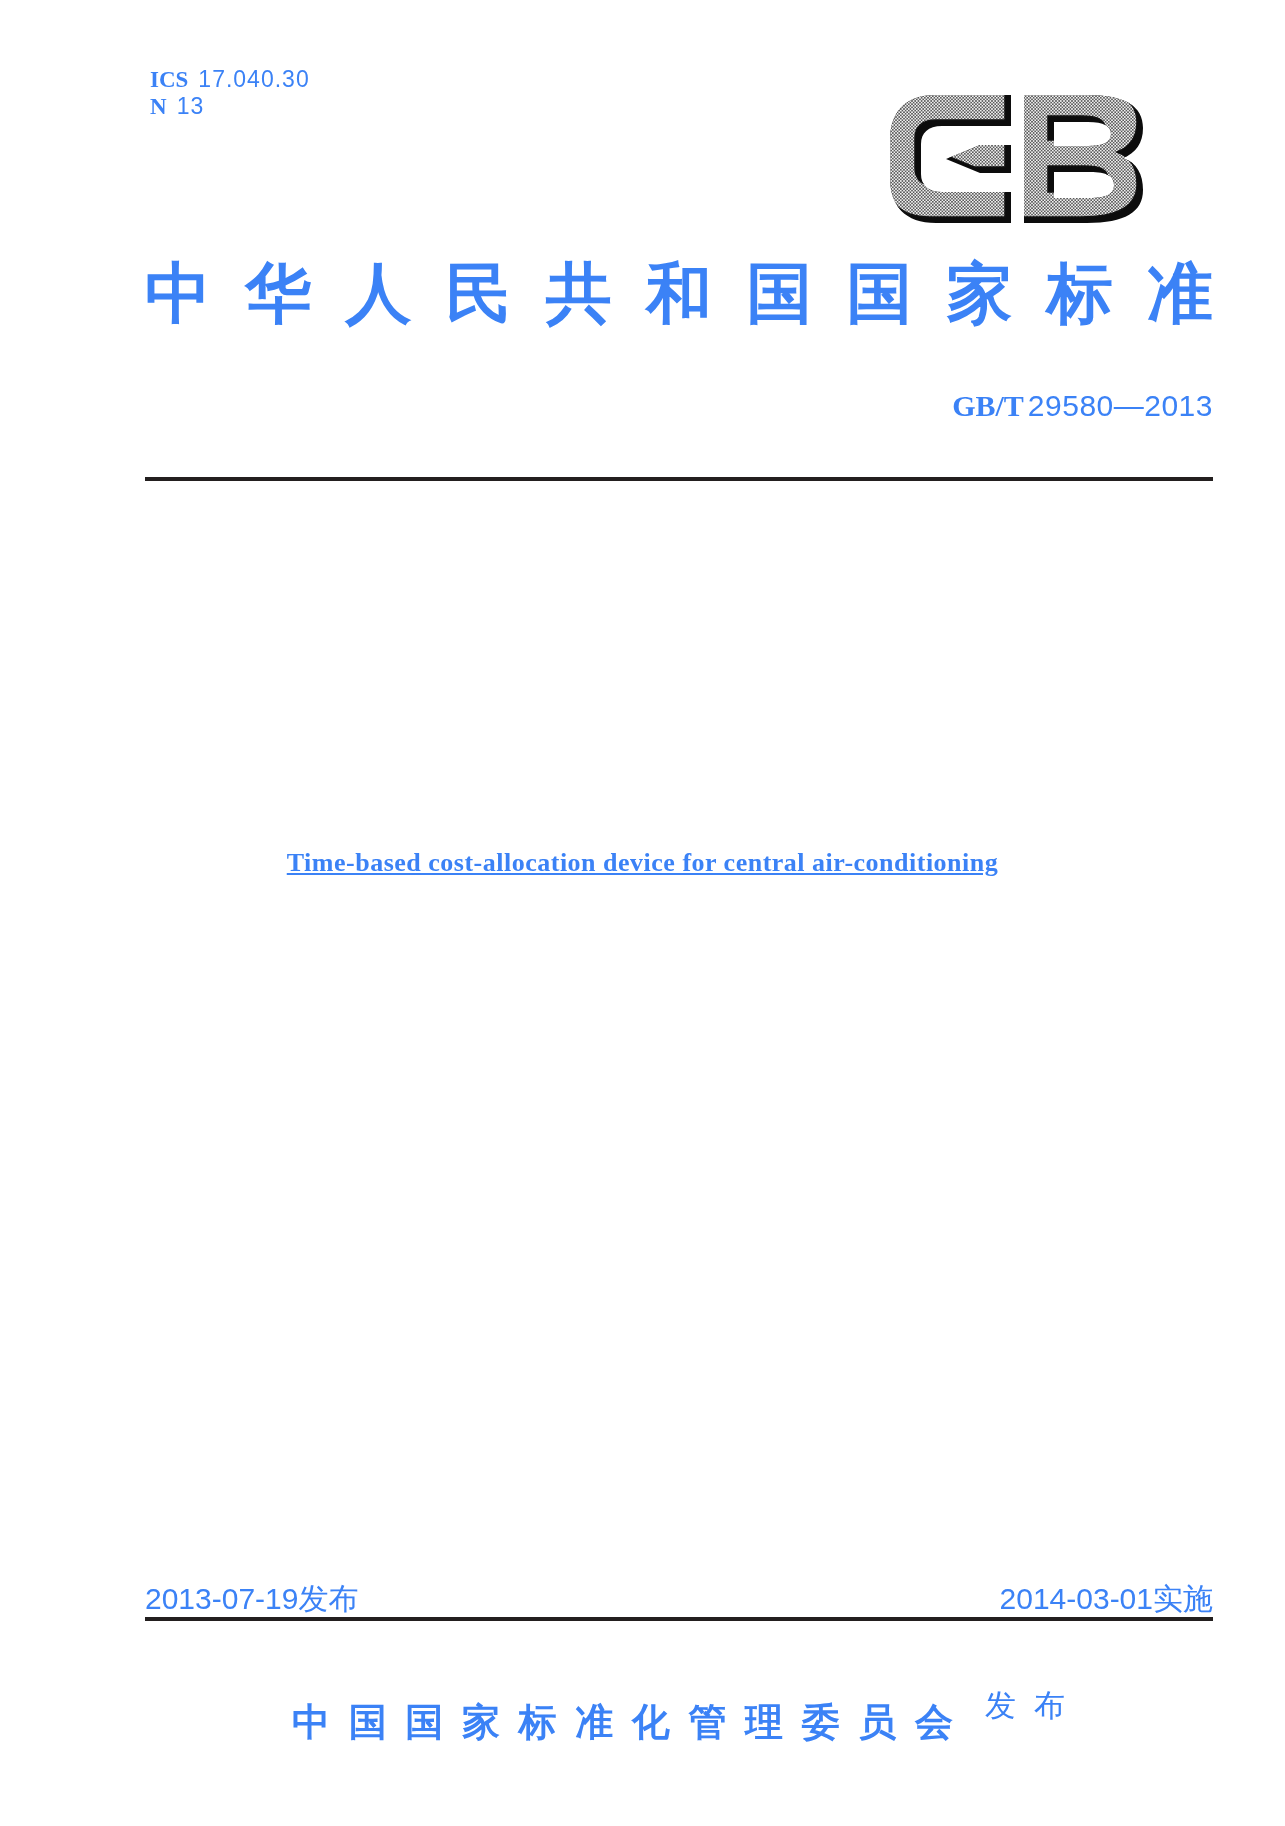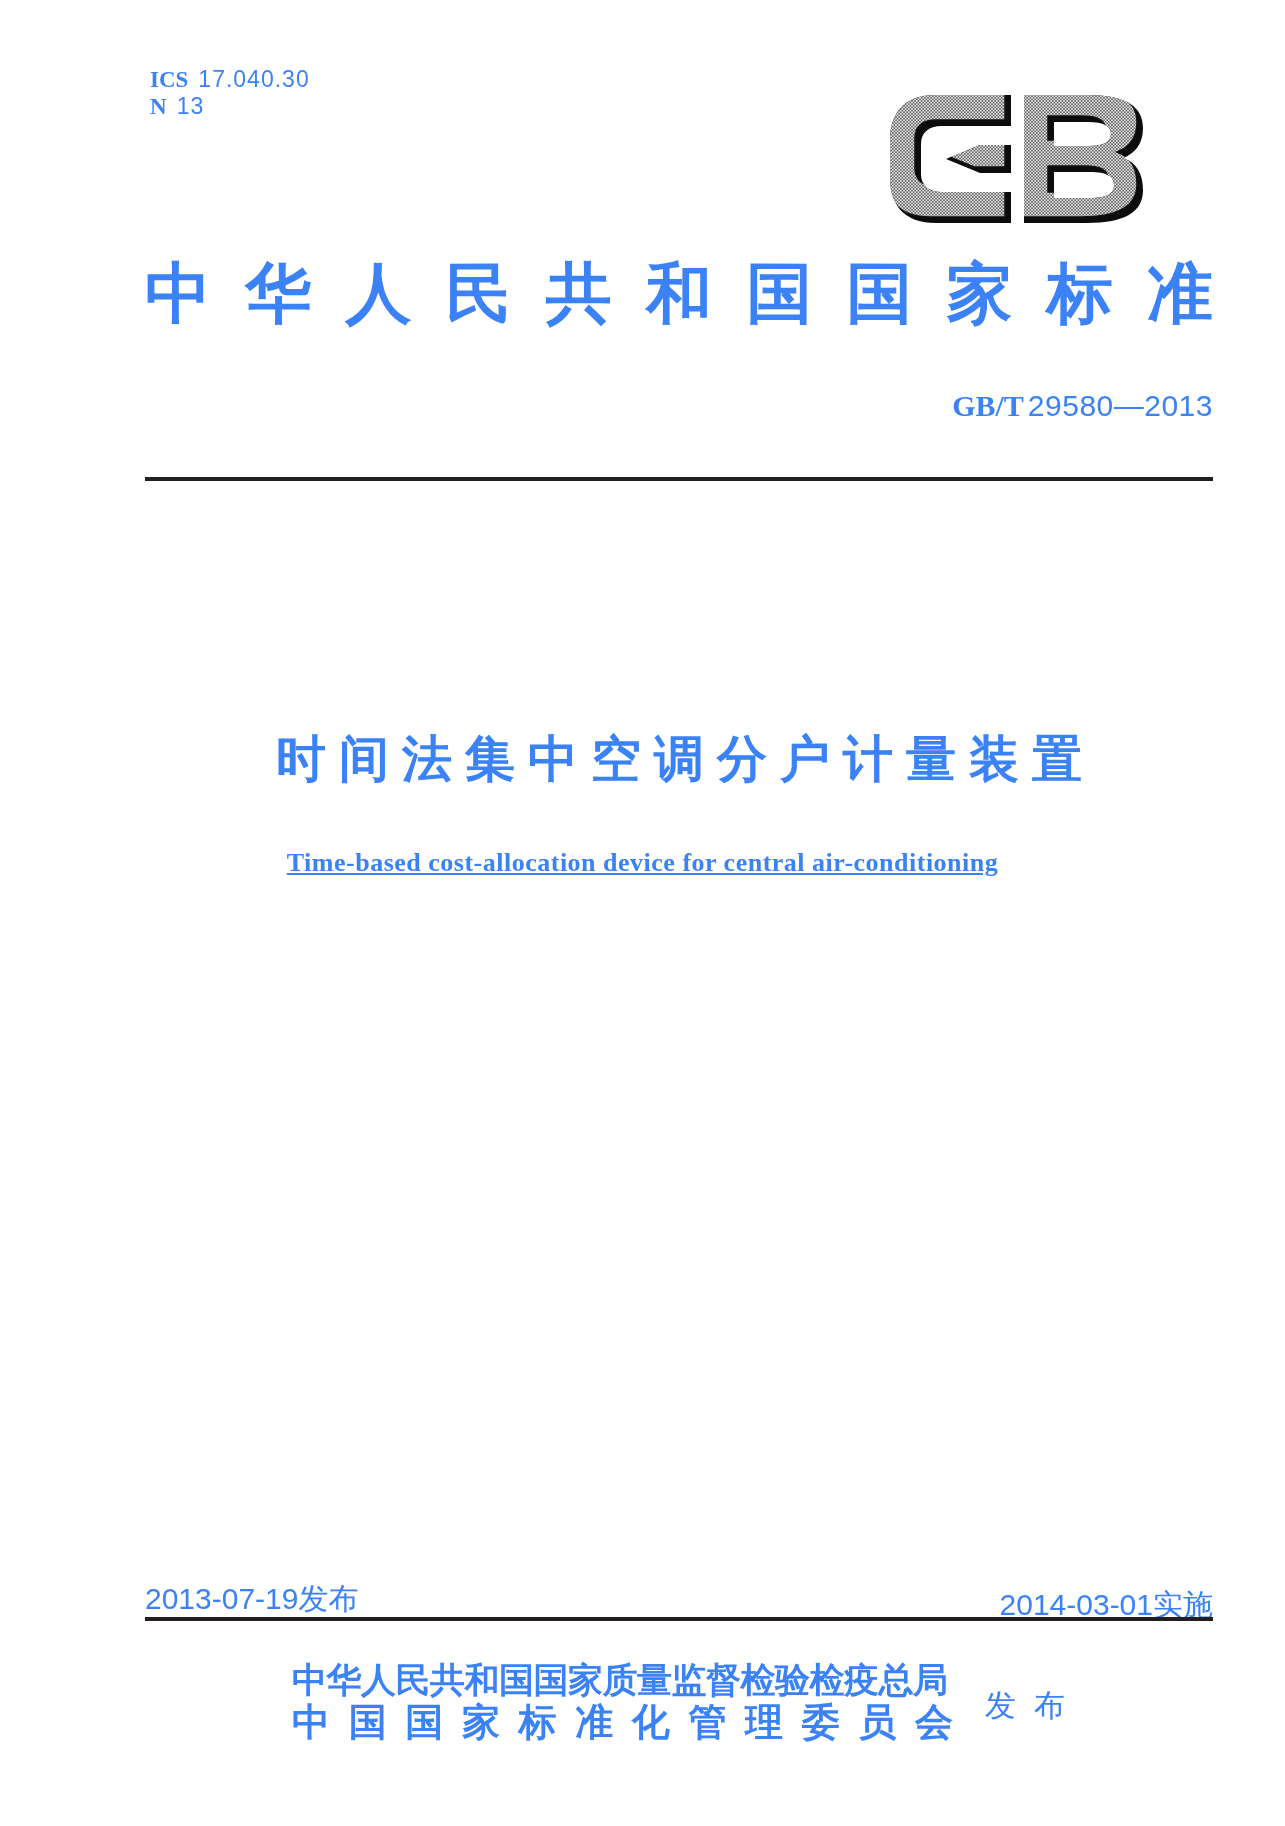--- a/index.html
+++ b/index.html
@@ -44,21 +44,21 @@
     position:absolute;left:72px;top:848px;width:1141px;
     text-align:center;font-size:26px;line-height:30px;font-weight:bold;
     letter-spacing:0.5px;
     font-family:"Liberation Serif","DejaVu Serif",serif;
     text-decoration:underline;
   }
   
   .dates-row{position:absolute;left:145px;top:1583px;width:1068px;font-size:30px;line-height:32px;
     font-family:"Liberation Sans","DejaVu Sans",sans-serif;}
   .date-issued{position:absolute;left:0;top:0;white-space:nowrap;}
-  .date-effective{position:absolute;right:0;top:6px;white-space:nowrap;text-decoration:underline;}
+  .date-effective{position:absolute;right:0;top:0;white-space:nowrap;}
   
   .publisher-line1{
     position:absolute;left:292px;top:1661px;width:661px;
     font-size:35px;line-height:39px;font-weight:bold;letter-spacing:-0.5px;
     white-space:nowrap;
     font-family:"Liberation Serif","DejaVu Serif",serif;
   }
   .publisher-line2{
     position:absolute;left:292px;top:1701px;width:661px;
     font-size:38px;line-height:42px;font-weight:bold;
@@ -120,35 +120,33 @@
       <span>标</span>
       <span>准</span>
     </div>
 
   <div class="std-code">
     <span class="prefix">GB/T</span><span class="number">29580—2013</span>
   </div>
 
   <div class="rule rule-top"></div>
 
-  <div class="title-zh">时间法集中空调分户计量装置</div>
   <div class="title-en">Time-based cost-allocation device for central air-conditioning</div>
 
   <div class="dates-row">
     <div class="date-issued">
       <span>2013-07-19</span><span>发布</span>
     </div>
     <div class="date-effective">
       <span>2014-03-01</span><span>实施</span>
     </div>
   </div>
 
   <div class="rule rule-bottom"></div>
 
-  <div class="publisher-line1">中华人民共和国国家质量监督检验检疫总局</div>
   <div class="publisher-line2 char-justify">
       <span>中</span>
       <span>国</span>
       <span>国</span>
       <span>家</span>
       <span>标</span>
       <span>准</span>
       <span>化</span>
       <span>管</span>
       <span>理</span>

